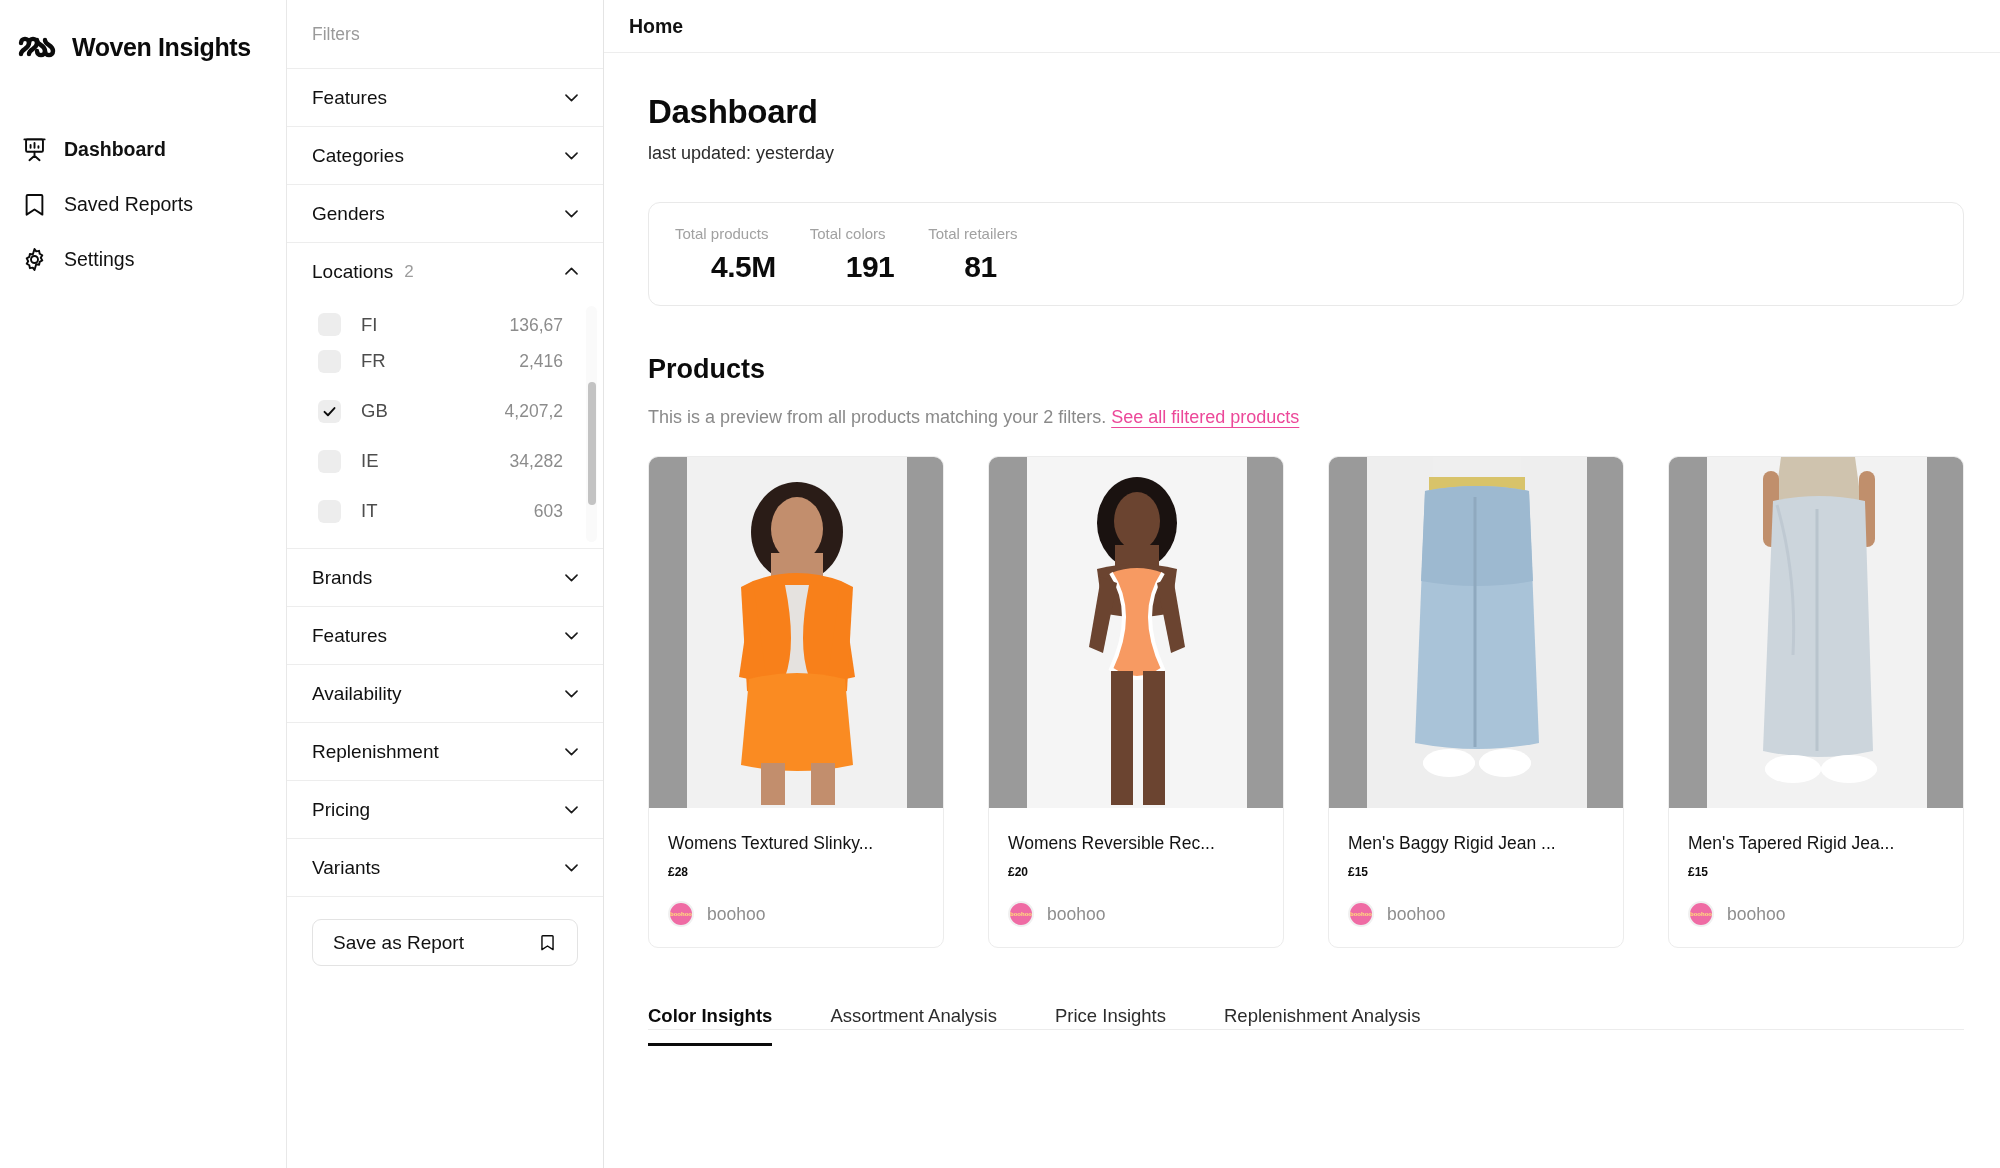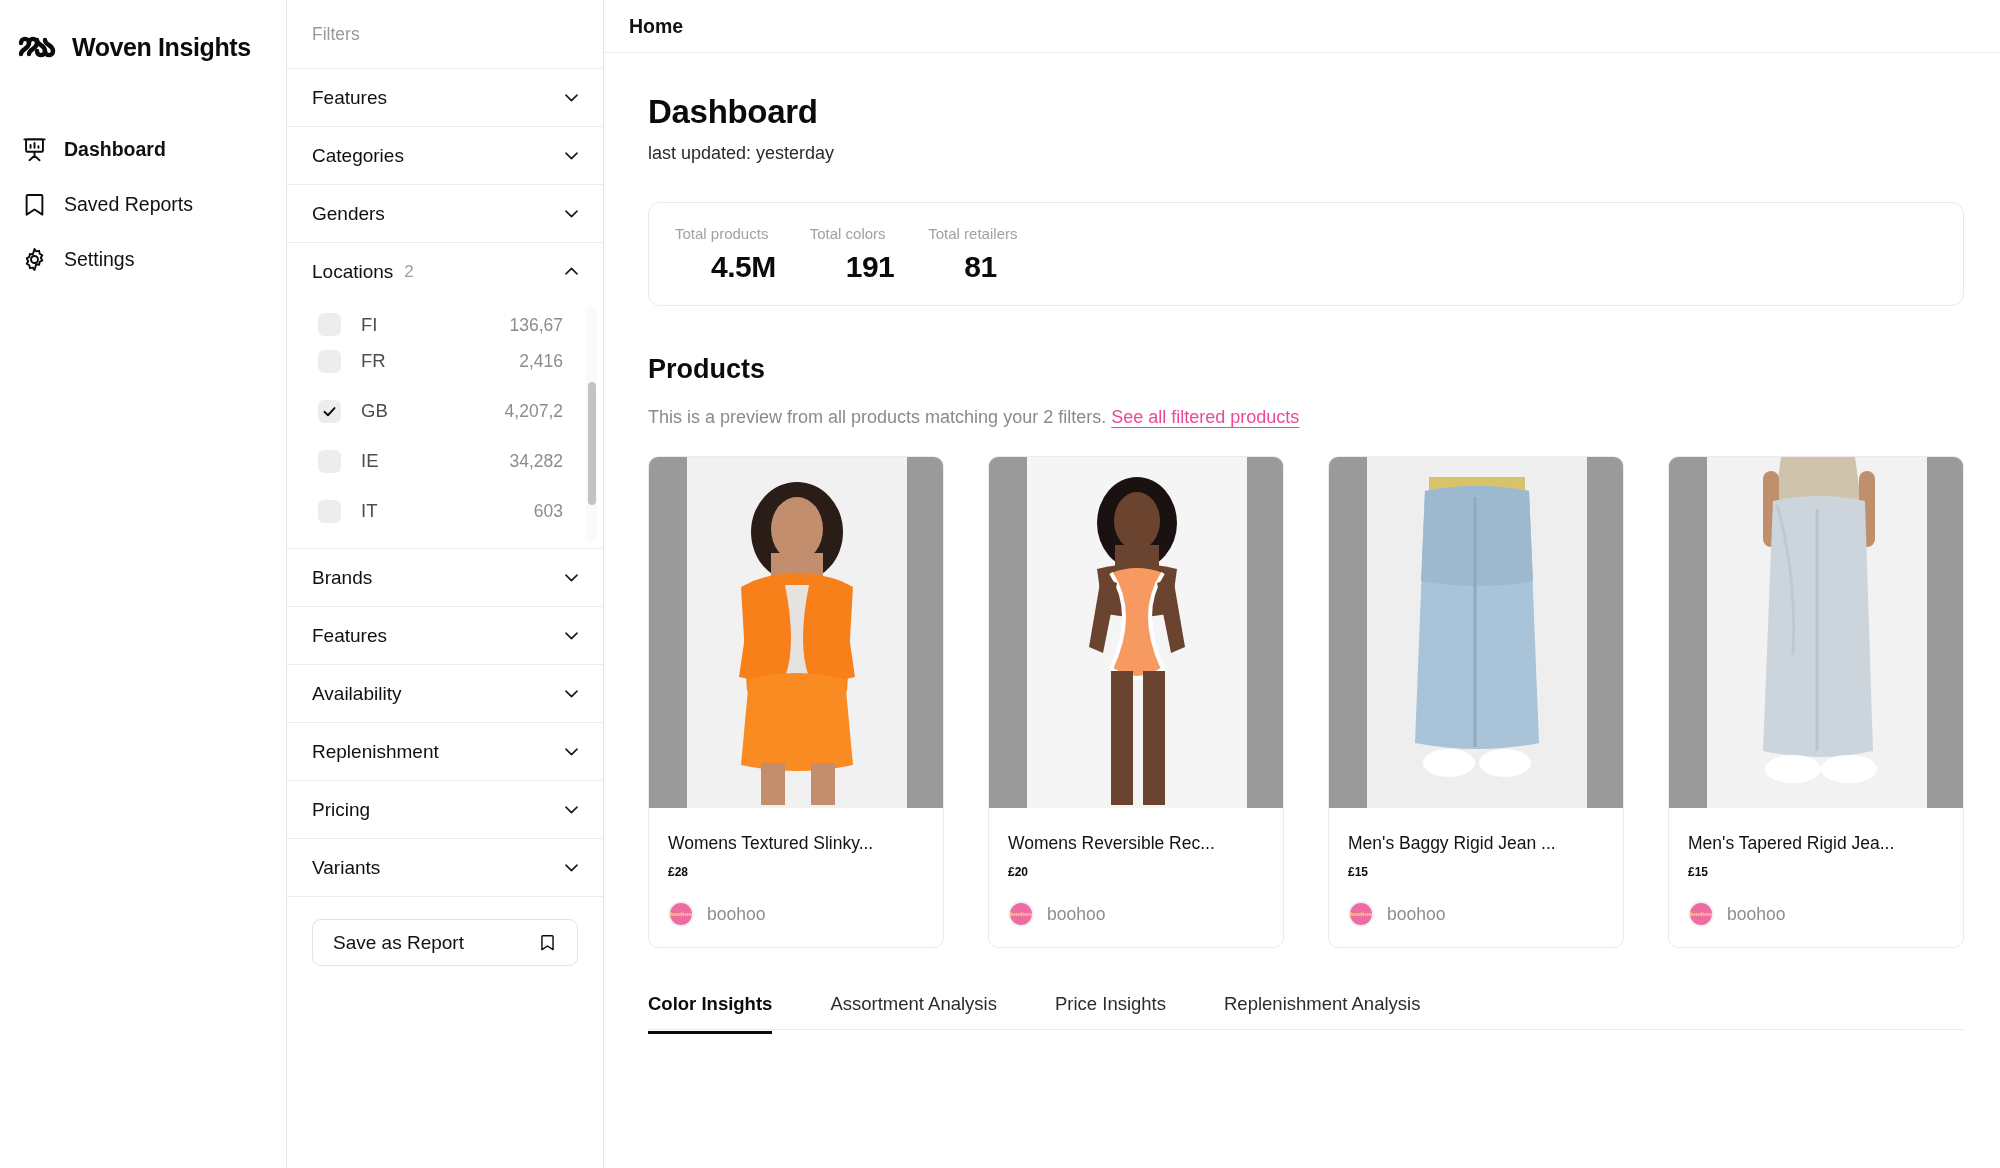--- a/index.html
+++ b/index.html
@@ -155,21 +155,21 @@
   }
   .bname { font-size: 17.5px; color: #8e8e8e; }
 
   .tabs {
     display: flex; gap: 0; margin-top: 40px;
     border-bottom: 1px solid #ececec;
   }
   .tab {
     font-size: 18.5px; color: #2c2c2c; padding: 0 0 16px 0;
     margin-right: 58px; cursor: pointer; border-bottom: 3px solid transparent;
-    position: relative; top: 5px;
+    position: relative; top: 17px;
   }
   .tab.active { color: #0b0b0b; font-weight: 700; border-bottom-color: #0b0b0b; }
 
   
   .ph { position: absolute; }
 </style>
 </head>
 <body>
 
 <div class="app">

